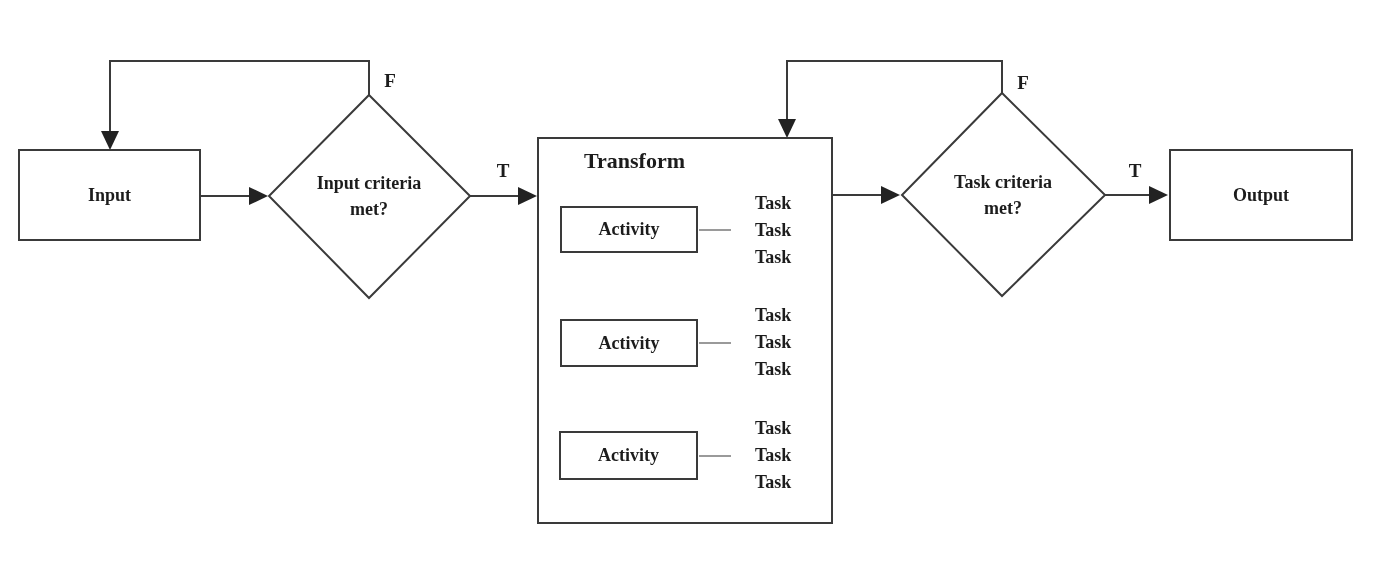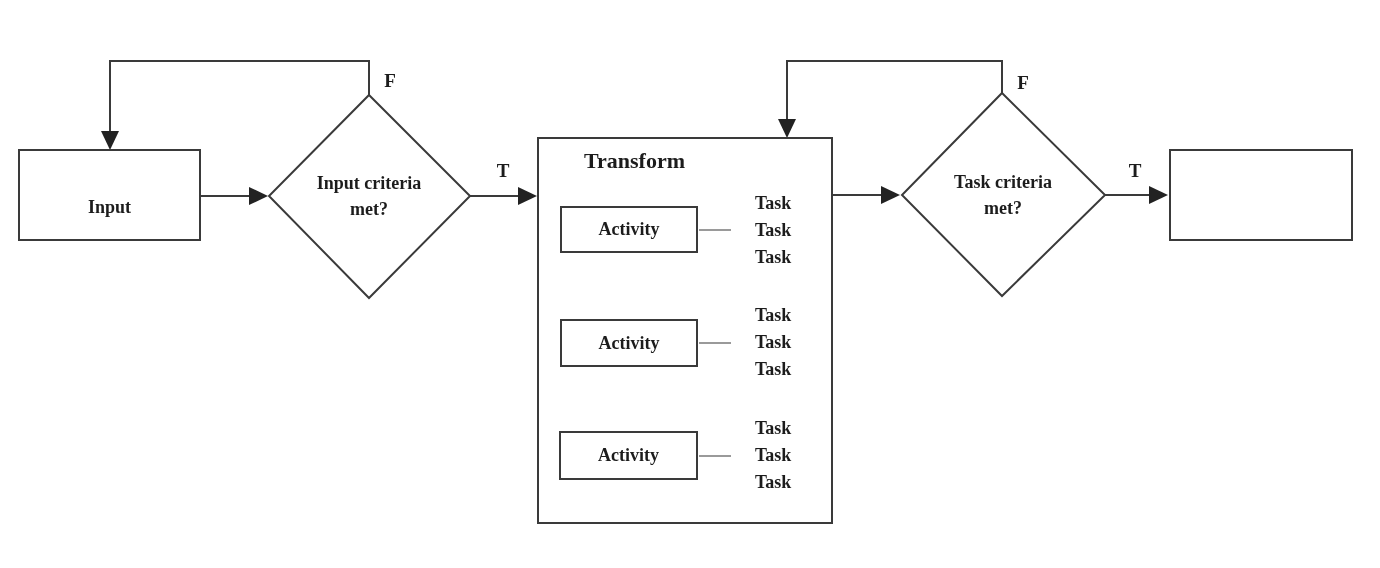--- a/index.html
+++ b/index.html
@@ -86,28 +86,29 @@
 
     <rect x="561" y="207" width="136" height="45" fill="#ffffff" stroke="#3a3a3a" stroke-width="2"></rect>
     <rect x="561" y="320" width="136" height="46" fill="#ffffff" stroke="#3a3a3a" stroke-width="2"></rect>
     <rect x="560" y="432" width="137" height="47" fill="#ffffff" stroke="#3a3a3a" stroke-width="2"></rect>
 
     <line x1="699" y1="230" x2="731" y2="230" stroke="#9a9a9a" stroke-width="2"></line>
     <line x1="699" y1="343" x2="731" y2="343" stroke="#9a9a9a" stroke-width="2"></line>
     <line x1="699" y1="456" x2="731" y2="456" stroke="#9a9a9a" stroke-width="2"></line>
   </svg>
 
-  <div class="lbl node-label" style="left:19px; top:150px; width:181px; height:90px;margin-top:12px;">Input</div>
+  <div class="lbl node-label" style="left:19px; top:150px; width:181px; height:90px;">Input</div>
 
   <div class="lbl decision-label" style="left:299px; top:170px; width:140px; height:52px;">Input criteria met?</div>
 
   <div class="transform-title" style="left:584px; top:148px;">Transform</div>
 
   <div class="lbl decision-label" style="left:933px; top:169px; width:140px; height:52px;">Task criteria met?</div>
 
+  <div class="lbl node-label" style="left:1170px; top:150px; width:182px; height:90px;">Output</div>
 
   <div class="lbl node-label" style="left:561px; top:207px; width:136px; height:45px;">Activity</div>
   <div class="lbl node-label" style="left:561px; top:320px; width:136px; height:46px;">Activity</div>
   <div class="lbl node-label" style="left:560px; top:432px; width:137px; height:47px;">Activity</div>
 
   <div class="task-group" style="top:190px;">
     <div class="task-item">Task</div>
     <div class="task-item">Task</div>
     <div class="task-item">Task</div>
   </div>

